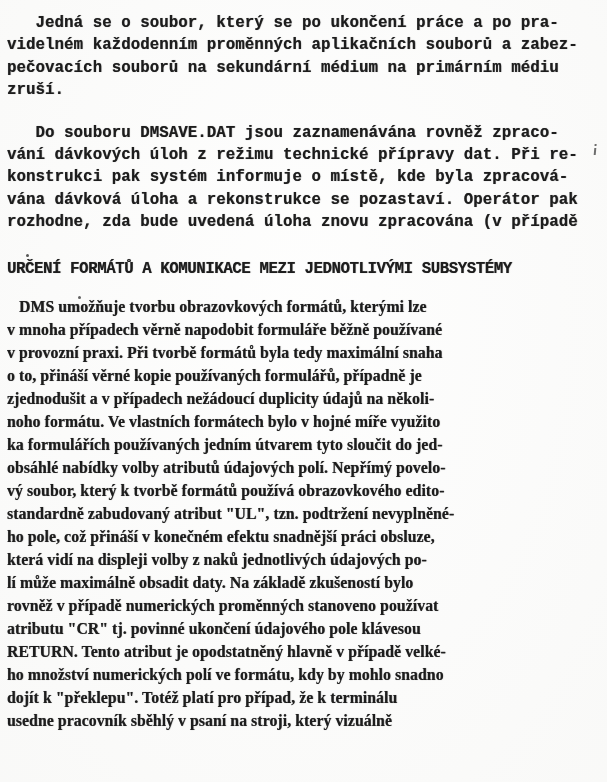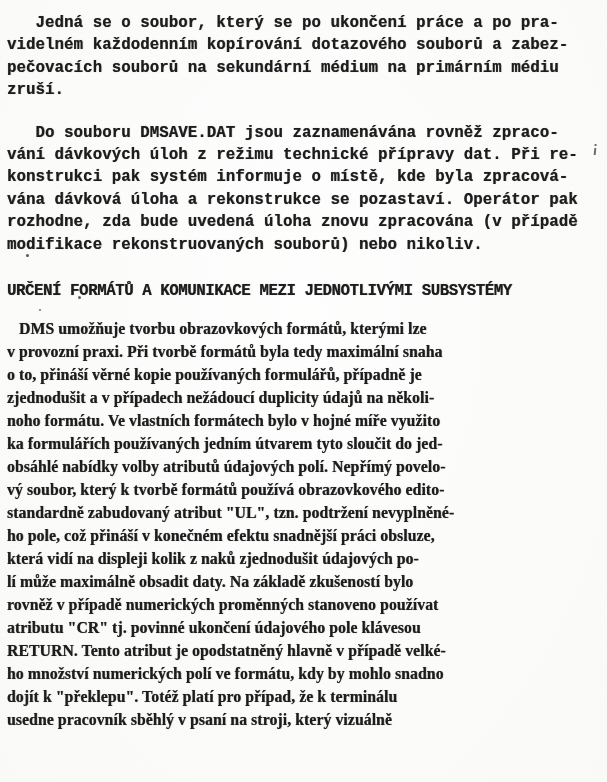--- a/index.html
+++ b/index.html
@@ -65,48 +65,48 @@
     background: #4a4a4a;
   }
 </style>
 </head>
 <body>
 
 <div class="page">
 
   <div class="para para-1">
     <div class="line">   Jedná se o soubor, který se po ukončení práce a po pra-</div>
-    <div class="line">videlném každodenním kopírování dotazového souborů a zabez-</div>
+    <div class="line">videlném každodenním proměnných aplikačních souborů a zabez-</div>
     <div class="line">pečovacích souborů na sekundární médium na primárním médiu</div>
     <div class="line">zruší.</div>
   </div>
 
   <div class="para para-2">
     <div class="line">   Do souboru DMSAVE.DAT jsou zaznamenávána rovněž zpraco-</div>
     <div class="line">vání dávkových úloh z režimu technické přípravy dat. Při re-</div>
     <div class="line">konstrukci pak systém informuje o místě, kde byla zpracová-</div>
     <div class="line">vána dávková úloha a rekonstrukce se pozastaví. Operátor pak</div>
     <div class="line">rozhodne, zda bude uvedená úloha znovu zpracována (v případě</div>
-    <div class="line">modifikace rekonstruovaných souborů) nebo nikoliv.</div>
   </div>
 
   <div class="heading">URČENÍ FORMÁTŮ A KOMUNIKACE MEZI JEDNOTLIVÝMI SUBSYSTÉMY</div>
 
   <div class="para para-3">
     <div class="line">   DMS umožňuje tvorbu obrazovkových formátů, kterými lze</div>
+    <div class="line">v mnoha případech věrně napodobit formuláře běžně používané</div>
     <div class="line">v provozní praxi. Při tvorbě formátů byla tedy maximální snaha</div>
     <div class="line">o to, přináší věrné kopie používaných formulářů, případně je</div>
     <div class="line">zjednodušit a v případech nežádoucí duplicity údajů na několi-</div>
     <div class="line">noho formátu. Ve vlastních formátech bylo v hojné míře využito</div>
     <div class="line">ka formulářích používaných jedním útvarem tyto sloučit do jed-</div>
     <div class="line">obsáhlé nabídky volby atributů údajových polí. Nepřímý povelo-</div>
     <div class="line">vý soubor, který k tvorbě formátů používá obrazovkového edito-</div>
     <div class="line">standardně zabudovaný atribut "UL", tzn. podtržení nevyplněné-</div>
     <div class="line">ho pole, což přináší v konečném efektu snadnější práci obsluze,</div>
-    <div class="line">která vidí na displeji kolik z naků zjednodušit údajových po-</div>
+    <div class="line">která vidí na displeji volby z naků jednotlivých údajových po-</div>
     <div class="line">lí může maximálně obsadit daty. Na základě zkušeností bylo</div>
     <div class="line">rovněž v případě numerických proměnných stanoveno používat</div>
     <div class="line">atributu "CR" tj. povinné ukončení údajového pole klávesou</div>
     <div class="line">RETURN. Tento atribut je opodstatněný hlavně v případě velké-</div>
     <div class="line">ho množství numerických polí ve formátu, kdy by mohlo snadno</div>
     <div class="line">dojít k "překlepu". Totéž platí pro případ, že k terminálu</div>
     <div class="line">usedne pracovník sběhlý v psaní na stroji, který vizuálně</div>
   </div>
 
   <div class="speck speck-a"></div>

